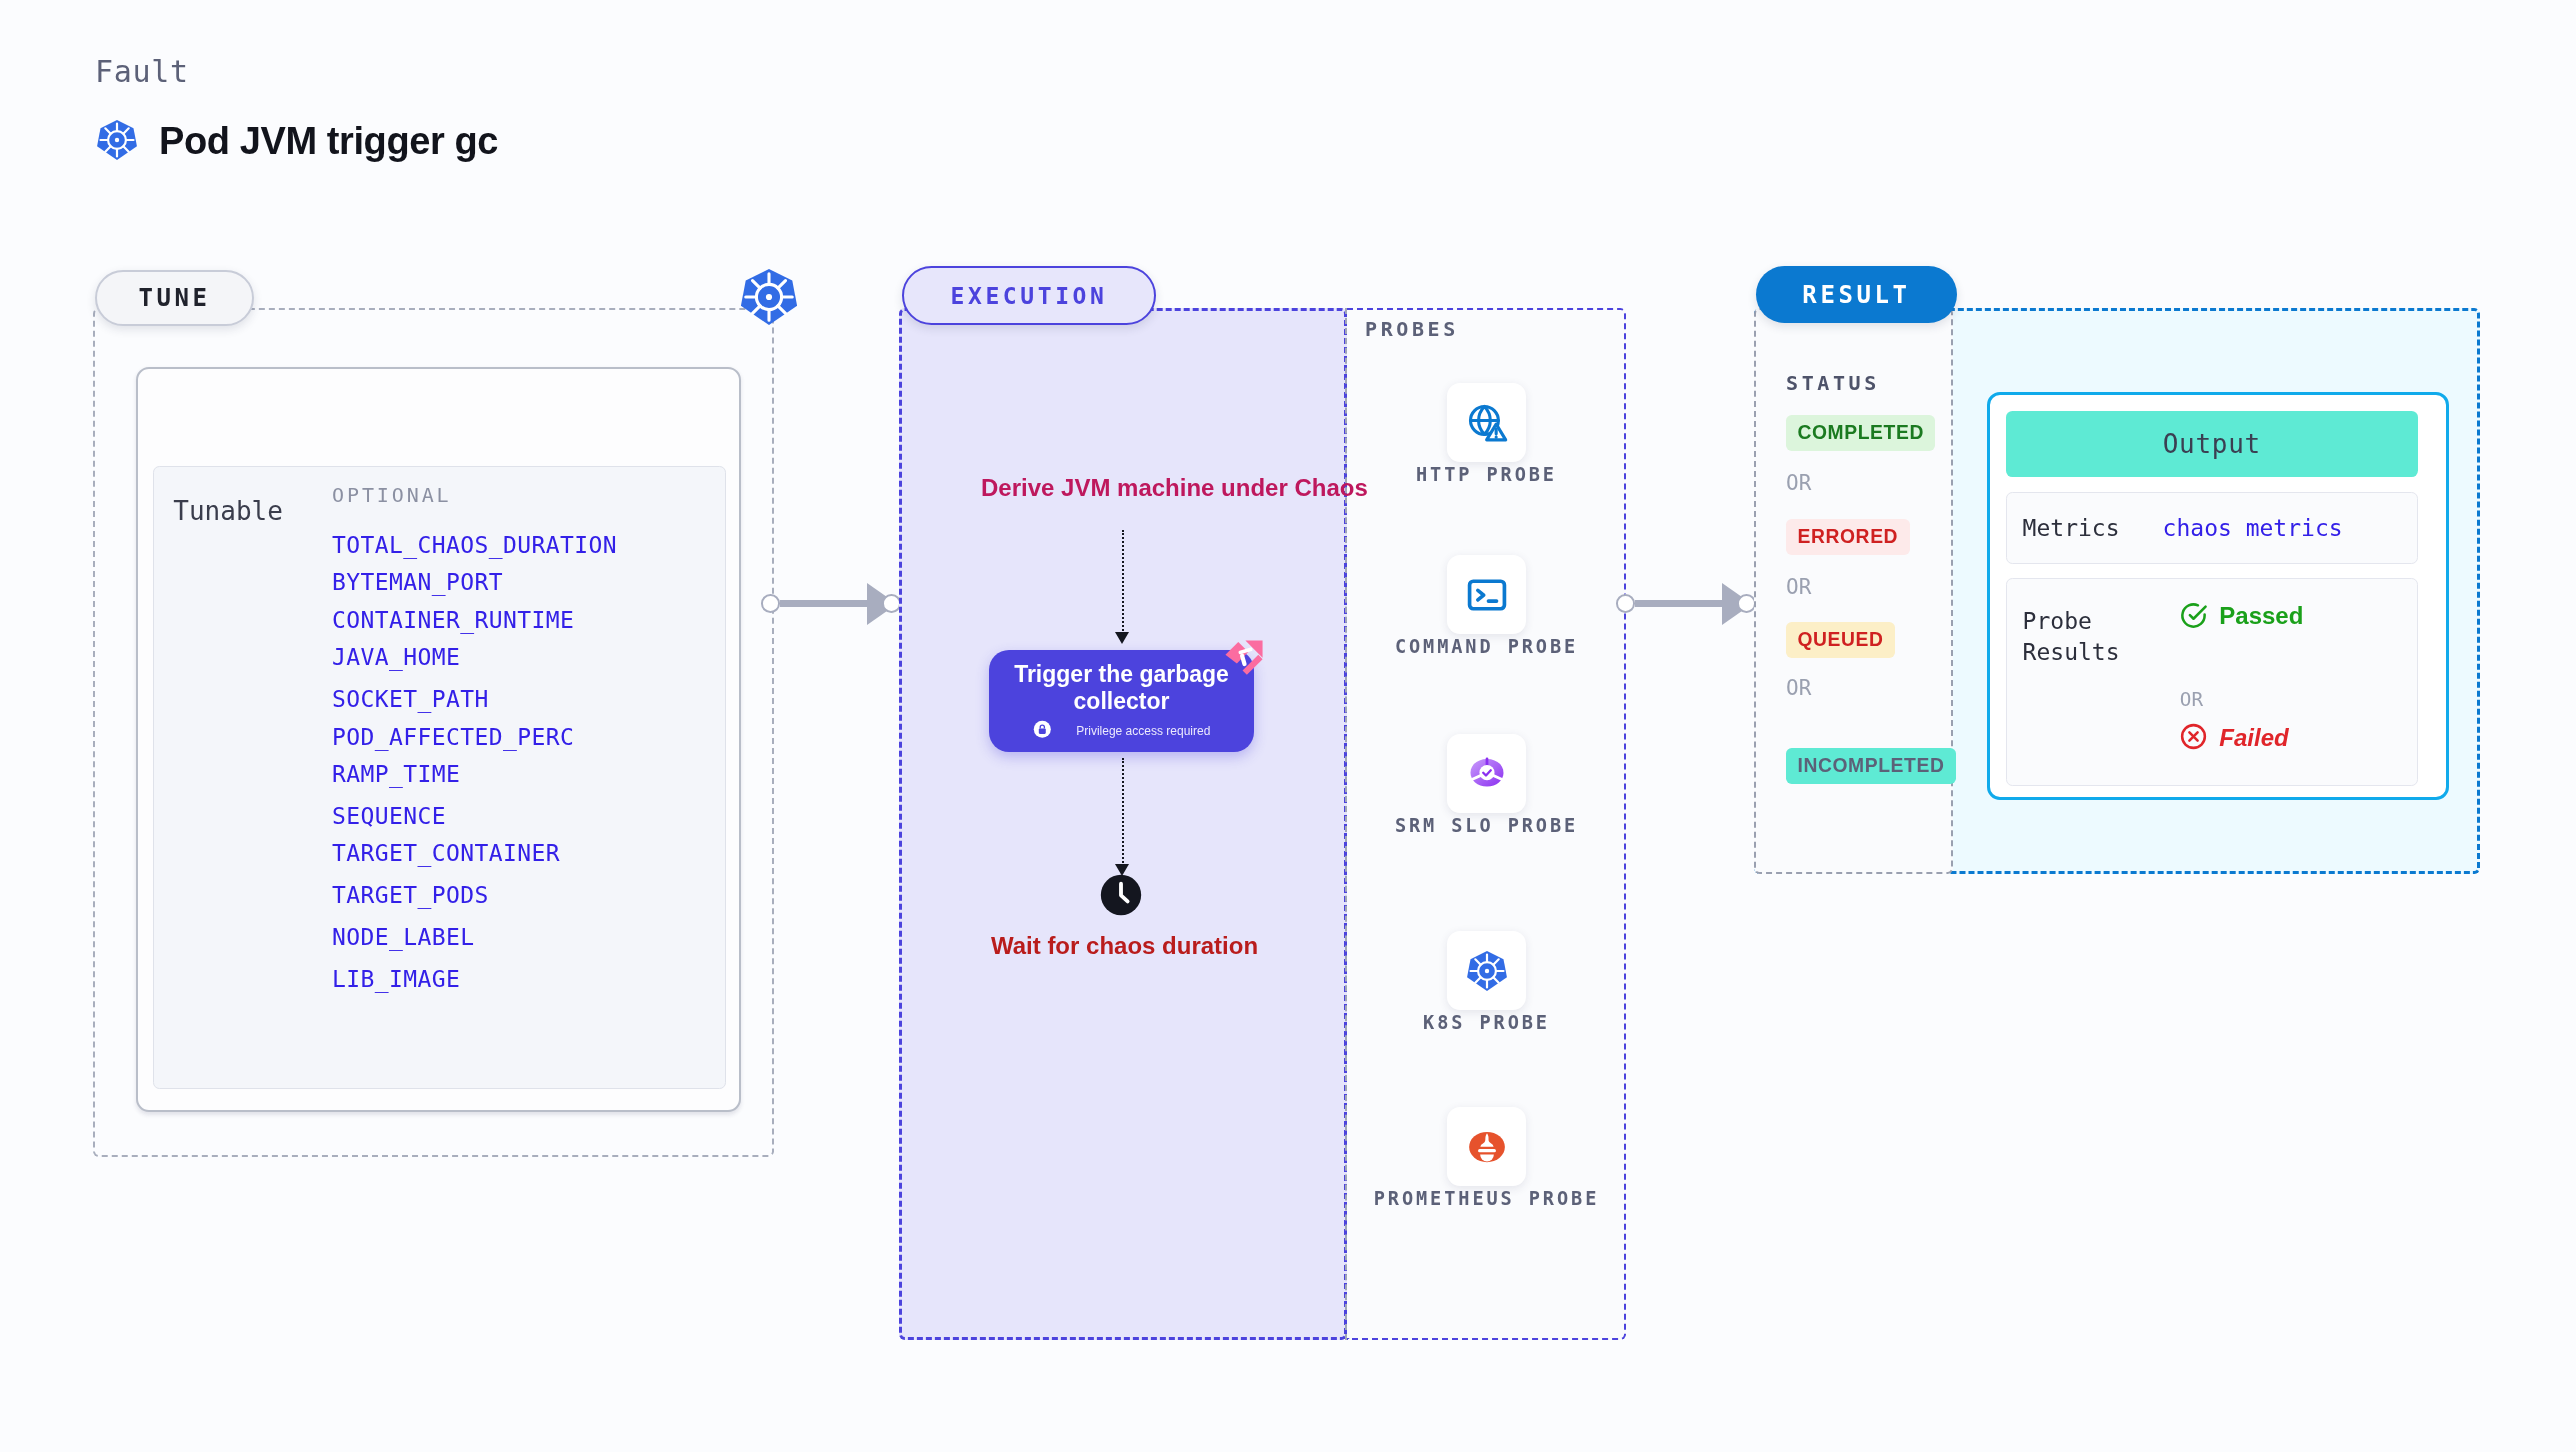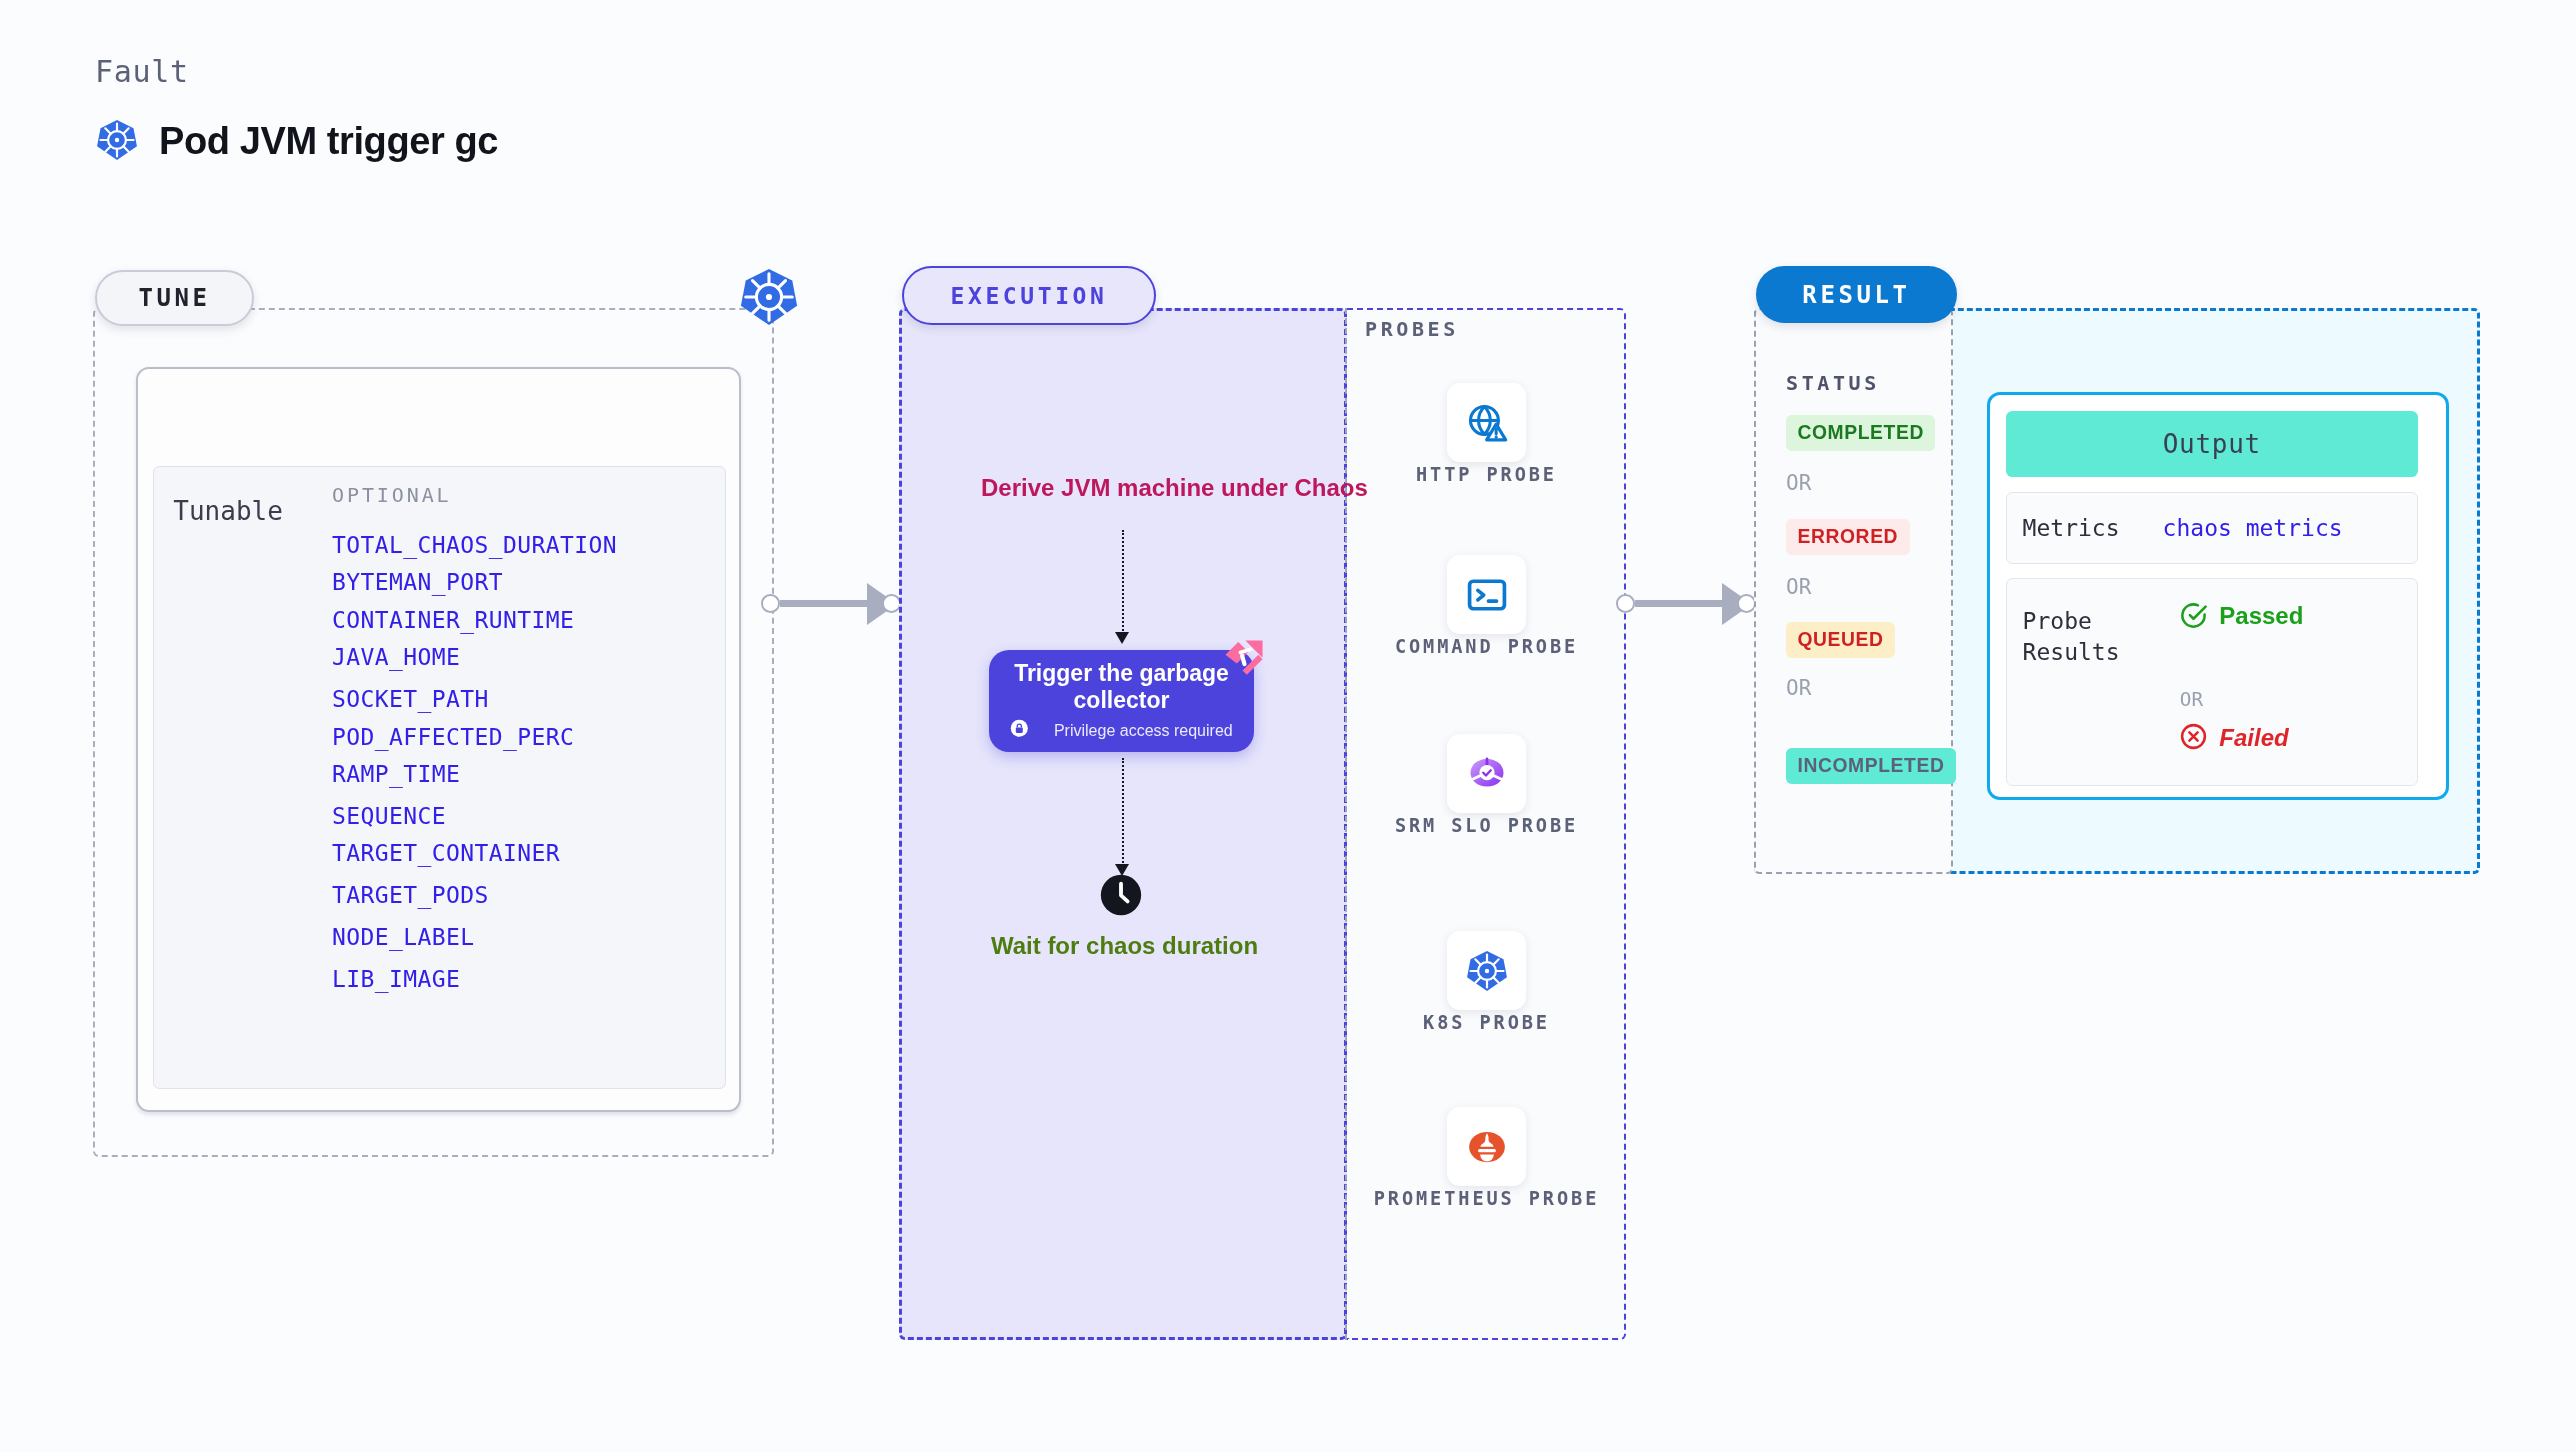--- a/index.html
+++ b/index.html
@@ -93,26 +93,26 @@
     border-right:7.9px solid transparent;border-top:12px solid #14161f;}
 
   #gc-card{
     position:absolute;left:989px;top:650px;width:265px;height:102px;
     background:#4c43dd;border-radius:20px;box-sizing:border-box;
     box-shadow:0 5px 13px rgba(76,67,221,.3);
     display:flex;flex-direction:column;align-items:center;justify-content:center;gap:5px;
     cursor:pointer;
   }
   #gc-title{font-size:23px;font-weight:700;color:#fff;text-align:center;line-height:1.18;}
-  #gc-sub{display:flex;align-items:center;gap:25px;font-size:16px;color:#eceafd;}
+  #gc-sub{display:flex;align-items:center;gap:25px;font-size:12px;color:#eceafd;}
   #gc-flag{position:absolute;right:-10px;top:-11.5px;width:40px;height:36px;}
 
   #clock-wrap{position:absolute;left:1099px;top:873px;width:44px;height:44px;}
   #wait-txt{position:absolute;left:938px;top:931px;width:373px;text-align:center;
-    font-size:24px;font-weight:700;color:#4d7c0f;line-height:1.26;}
+    font-size:24px;font-weight:700;color:#b91c1c;line-height:1.26;}
 
   .probe{position:absolute;width:279px;display:flex;flex-direction:column;align-items:center;cursor:pointer;}
   .probe-tile{width:79px;height:79px;background:#fff;border-radius:13px;
     box-shadow:0 2.9px 8.6px rgba(45,50,90,.1);display:flex;align-items:center;justify-content:center;}
   .probe-label{
     font-family:"DejaVu Sans Mono","Liberation Mono",monospace;
     font-size:18.6px;color:#5c6178;letter-spacing:2.9px;font-weight:700;text-align:center;line-height:1.35;
   }
 
   

